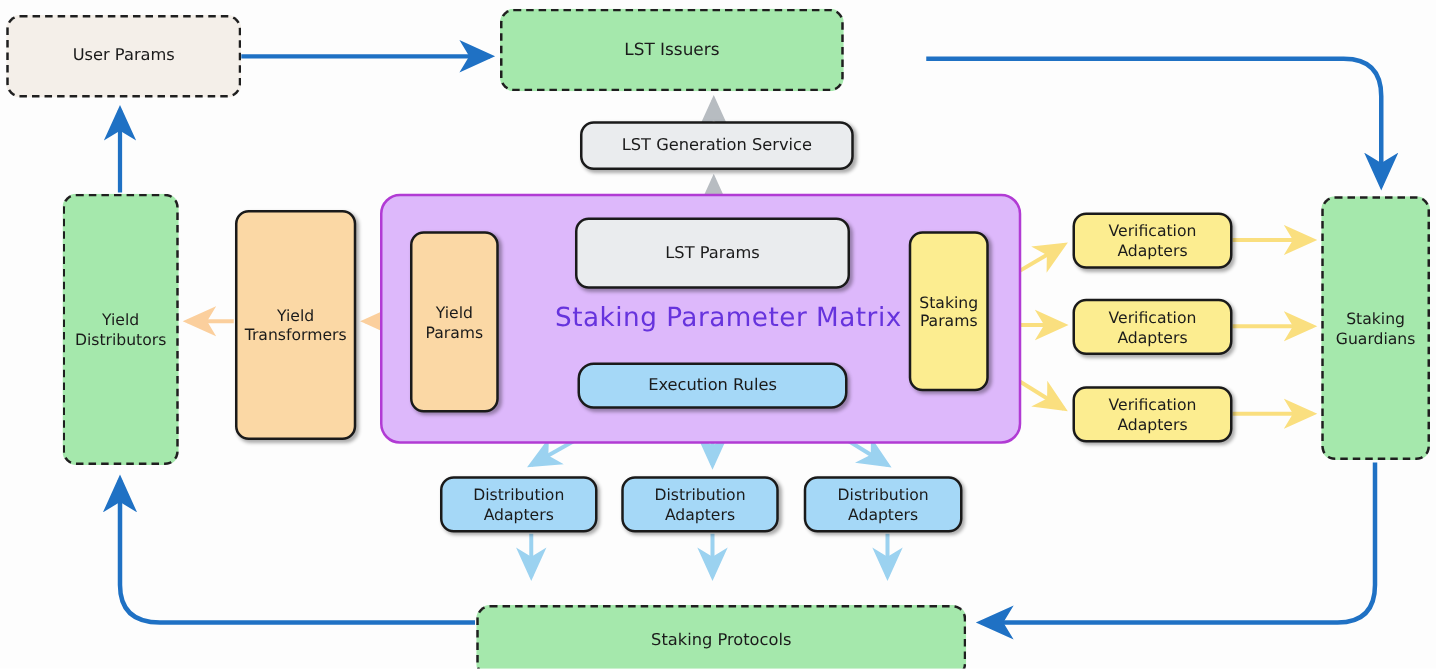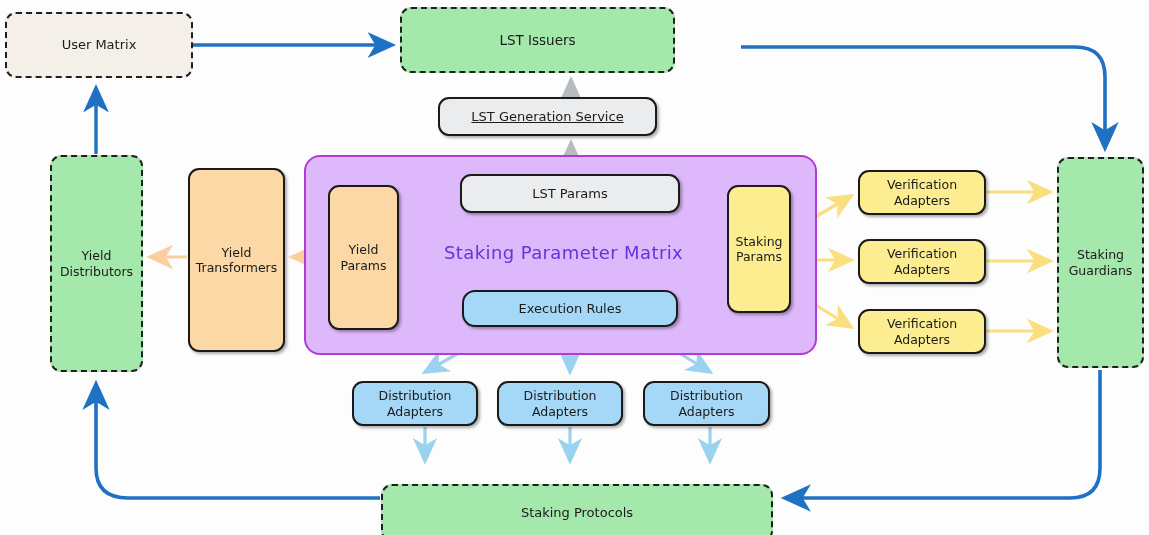--- a/index.html
+++ b/index.html
@@ -59,21 +59,21 @@
     box-sizing: border-box;
     background: #ddb8fb;
     border: 2.2px solid #b13bd4;
     border-radius: 16px;
     z-index: 1;
   }
   .matrix-title {
     position: absolute;
     z-index: 2;
     color: #6633dd;
-    font-size: 18px;
+    font-size: 21px;
     letter-spacing: 0.4px;
     white-space: nowrap;
   }
   .t-sm   { font-size: 12.5px; }
   .t-md   { font-size: 13px; }
   .t-lg   { font-size: 13.5px; }
   .italic { }
 </style>
 </head>
 <body>
@@ -157,32 +157,32 @@
 
     <g>
       <path d="M1100,370 L1100,468 Q1100,498 1070,498 L785,498" stroke="#1f71c4" stroke-width="3.6" fill="none" marker-end="url(#ah-blue)"></path>
     </g>
   </svg>
 
   <div class="matrix" style="left:304px; top:155px; width:513px; height:200px;"></div>
   <div class="matrix-title" style="left:444px; top:242px;">Staking Parameter Matrix</div>
 
   <div class="node n-dashed fill-beige t-md" style="left:5px; top:12px; width:188px; height:66px;">
-    <span class="lbl">User Matrix</span>
+    <span class="lbl">User Params</span>
   </div>
 
   <div class="node n-dashed fill-green t-lg" style="left:400px; top:7px; width:275px; height:66px;">
     <span class="lbl">LST Issuers</span>
   </div>
 
-  <div class="node n-solid fill-gray t-md" style="left:438px; top:97px; width:219px; height:39px;text-decoration:underline;">
+  <div class="node n-solid fill-gray t-md" style="left:464px; top:97px; width:219px; height:39px;">
     <span class="lbl">LST Generation Service</span>
   </div>
 
-  <div class="node n-solid fill-gray t-md" style="left:460px; top:174px; width:220px; height:39px; z-index:4;">
+  <div class="node n-solid fill-gray t-md" style="left:460px; top:174px; width:220px; height:57px; z-index:4;">
     <span class="lbl">LST Params</span>
   </div>
 
   <div class="node n-solid fill-blue t-md" style="left:462px; top:290px; width:216px; height:37px; z-index:4;border-radius:13px;">
     <span class="lbl">Execution Rules</span>
   </div>
 
   <div class="node n-solid fill-orange t-sm" style="left:328px; top:185px; width:71px; height:145px; z-index:4;">
     <span class="lbl">Yield
 Params</span>

